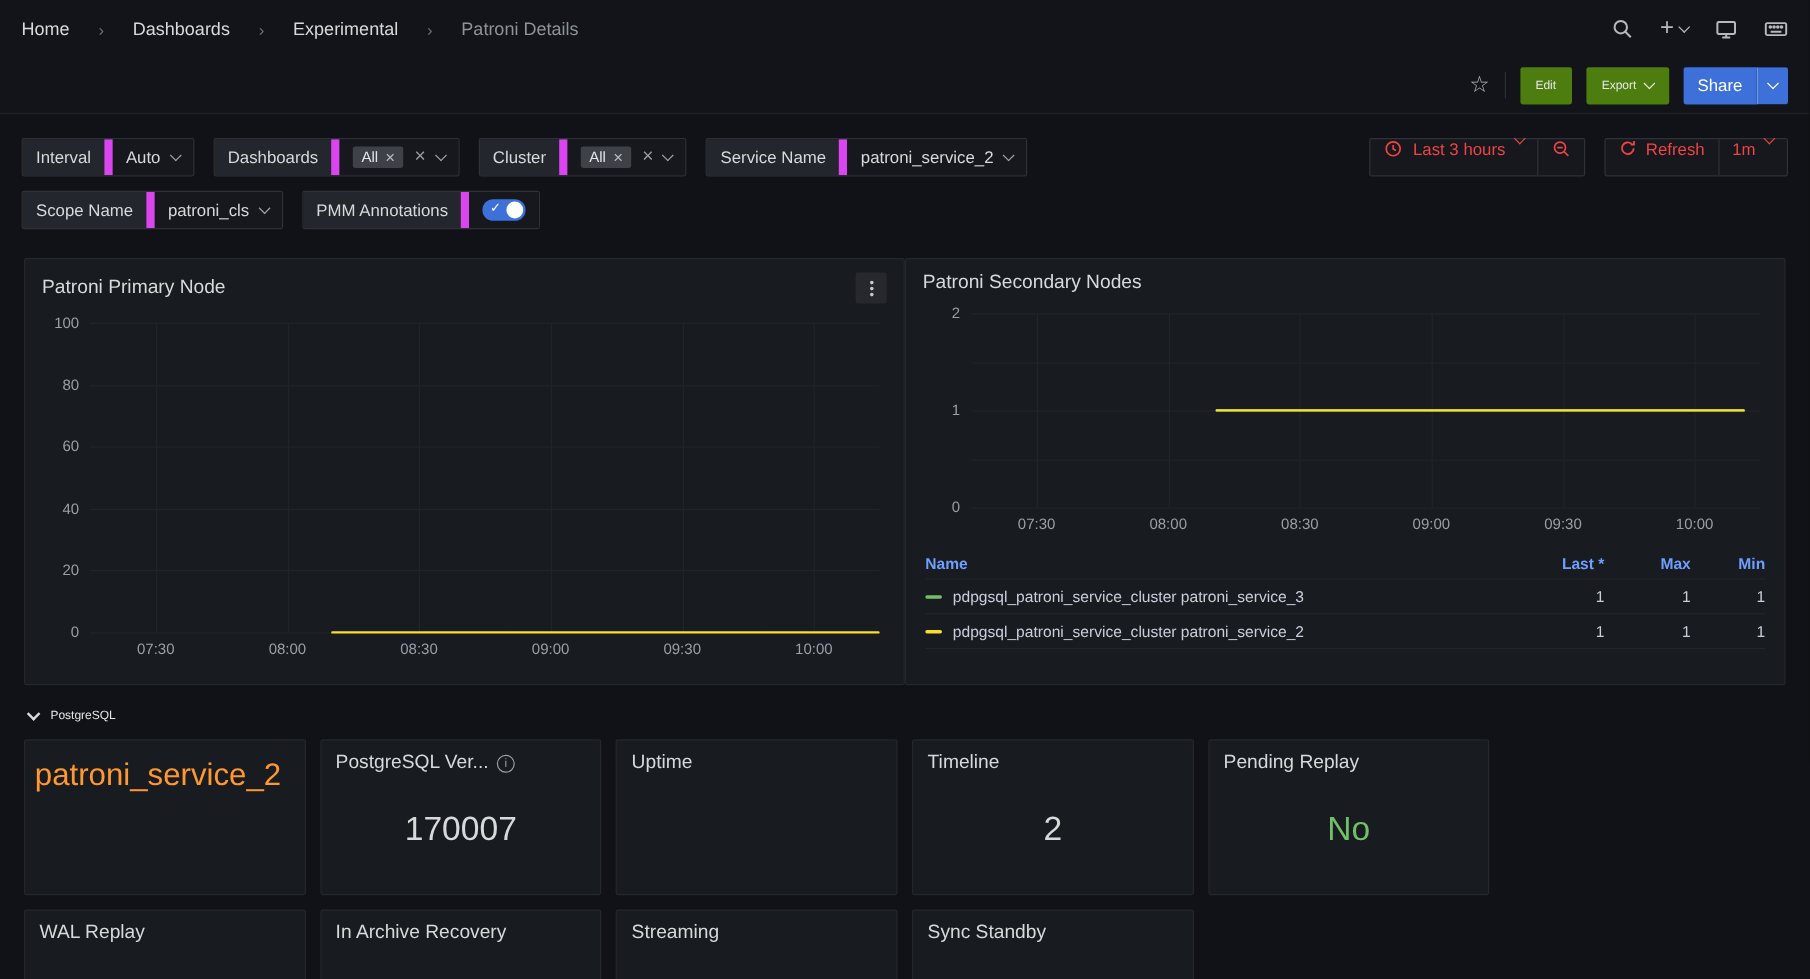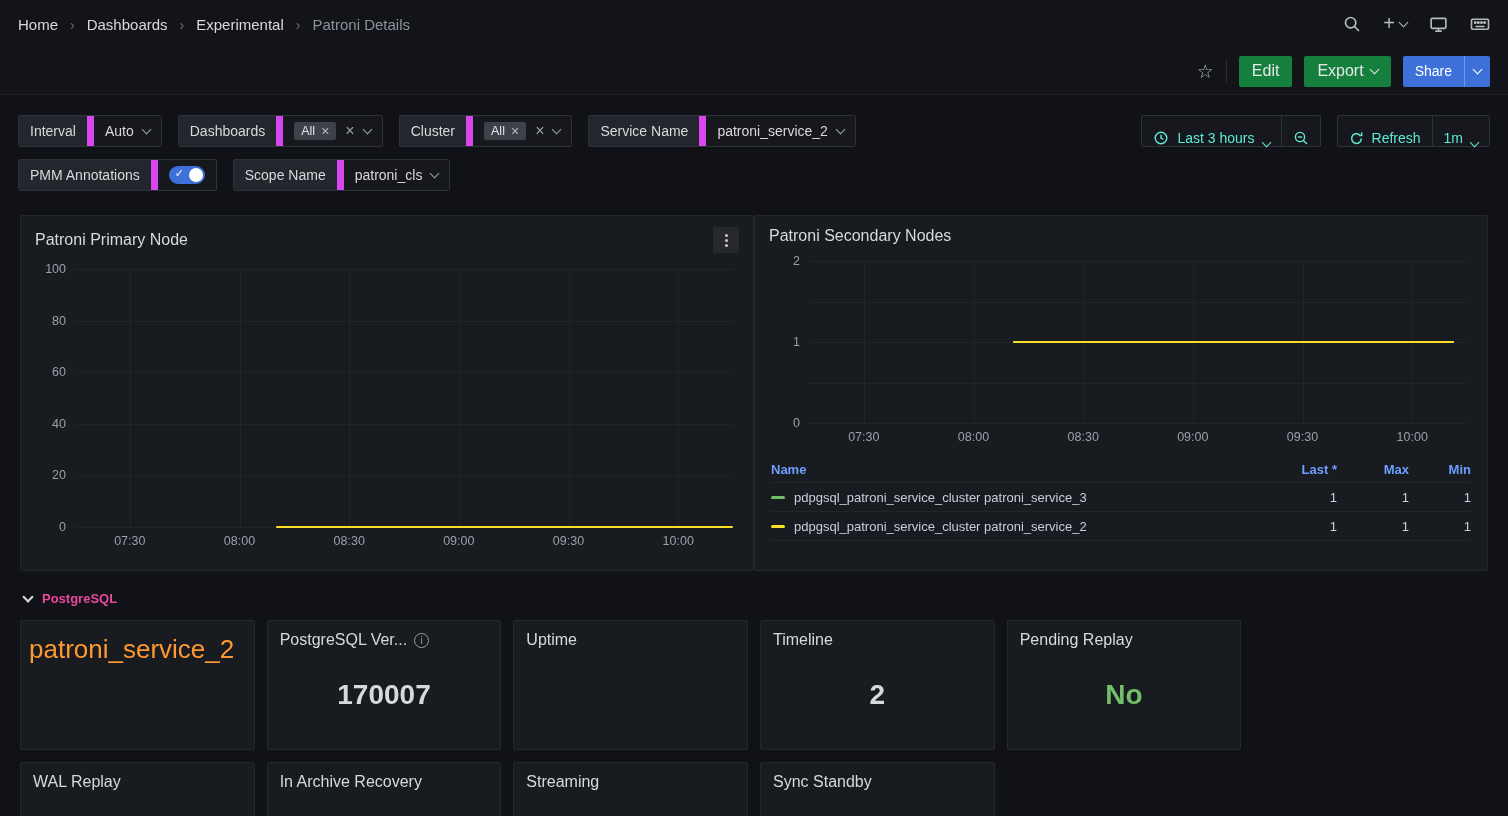--- a/index.html
+++ b/index.html
@@ -3,36 +3,36 @@
 <meta charset="utf-8">
 <style>
   *{margin:0;padding:0;box-sizing:border-box}
   html,body{width:1508px;height:816px;overflow:hidden;background:#111217;color:#ccccdc;
     font-family:"Liberation Sans",sans-serif;font-size:14px}
   [data-interactable="true"]{cursor:pointer}
 
   
   .topnav{height:48px;display:flex;align-items:center;justify-content:space-between;
     padding:0 18px;background:#131419}
-  .crumbs{display:flex;align-items:flex-end;gap:12px;font-size:15px}
+  .crumbs{display:flex;align-items:flex-end;gap:24px;font-size:15px}
   .crumb{color:#d8d9da}
   .crumb.current{color:#8d939b}
   .crumb-sep{color:#6c7078;font-size:14px}
   .nav-icons{display:flex;align-items:center;gap:22px;color:#b4bac0}
   .icon-btn{display:inline-flex;align-items:center;gap:5px}
   .icon-btn svg{display:block}
   .plus-glyph{font-size:20px;line-height:1;margin-top:-2px}
 
   
   .toolbar{height:47px;display:flex;align-items:center;justify-content:flex-end;gap:12px;
     padding:0 18px;background:#131419;border-bottom:1px solid #1f2126}
   .star{font-size:19px;color:#b4bac0}
   .vdiv{width:1px;height:22px;background:#2b2e34}
   .btn{height:31px;display:inline-flex;align-items:center;gap:7px;padding:0 13px;
-    border-radius:2px;background:#15803d;color:#e6e7e9;font-size:16px}
+    border-radius:2px;background:#4d7c0f;color:#e6e7e9;font-size:10px}
   .share-wrap{display:inline-flex}
   .btn-share{height:31px;display:inline-flex;align-items:center;padding:0 12px;
     background:#3d71d9;color:#fff;border-radius:2px 0 0 2px;font-size:14px}
   .btn-share-chev{height:31px;width:26px;display:inline-flex;align-items:center;justify-content:center;
     background:#3d71d9;color:#fff;border-left:1px solid rgba(255,255,255,.28);border-radius:0 2px 2px 0}
   .chev{width:7px;height:7px;border-right:1.5px solid currentColor;border-bottom:1.5px solid currentColor;
     display:inline-block;transform:rotate(45deg);margin-top:-4px}
 
   
   .filters{padding:20px 18px 0;display:flex;flex-direction:column;gap:12px}
@@ -41,21 +41,21 @@
   .flabel{display:flex;align-items:center;padding:0 11px;background:#23262c;color:#d8d9da;
     border-right:7px solid #d946ef;white-space:nowrap}
   .fvalue{display:flex;align-items:center;gap:9px;padding:0 11px;background:#16181d;color:#d8d9da;white-space:nowrap}
   .fvalue .chev{color:#9aa0a8}
   .tag{display:inline-flex;align-items:center;gap:6px;background:#3e4148;border-radius:2px;
     padding:2px 7px;font-size:12.5px;color:#e3e4e8}
   .x-glyph{color:#b8bcc2;font-size:14px;line-height:1}
   .clear-x{color:#9aa0a8;font-size:16px;line-height:1}
   .spacer{flex:1}
   .tgroup{display:inline-flex;height:32px;border:1px solid #2e3138;border-radius:2px;align-items:stretch;background:#16181d}
-  .titem{display:flex;align-items:flex-end;gap:8px;padding:0 11px;color:#5eead4;white-space:nowrap}
+  .titem{display:flex;align-items:flex-start;gap:8px;padding:0 11px;color:#ef4444;white-space:nowrap}
   .tdivider{width:1px;background:#2e3138}
   .switch{width:36px;height:18px;border-radius:10px;background:#3d71d9;position:relative}
   .switch .knob{position:absolute;right:2px;top:2px;width:14px;height:14px;border-radius:50%;background:#fff}
   .switch .check-glyph{position:absolute;left:6px;top:1px;color:#fff;font-size:11px}
 
   
   .dash{padding:24px 20px 0}
   .charts-row{display:grid;grid-template-columns:1fr 1fr;}
   .panel{background:#181b1f;border:1px solid #25272e;border-radius:2px;position:relative}
   .chart-panel{height:356px}
@@ -81,29 +81,29 @@
   .lhead{height:26px;color:#6e9fff;font-weight:700}
   .lname{flex:1;display:flex;align-items:center;gap:9px;overflow:hidden;white-space:nowrap}
   .lcol{width:86px;text-align:right}
   .lcol.c2{width:72px}
   .lcol.c3{width:62px}
   .swatch{width:14px;height:3px;border-radius:2px;flex:0 0 auto}
 
   .section{display:flex;align-items:center;gap:10px;margin:20px 0 14px;padding-left:4px}
   .chev-lg{width:8px;height:8px;border-right:2px solid #d8d9da;border-bottom:2px solid #d8d9da;
     display:inline-block;transform:rotate(45deg);margin-top:-4px}
-  .section-title{font-size:13px;font-weight:700;color:#ec4899}
+  .section-title{font-size:10px;font-weight:400;color:#e5e5e5}
 
   .stats-row{display:grid;grid-template-columns:repeat(6,1fr);gap:12px}
   .stats-row2{margin-top:12px}
   .stat{height:130px;display:flex;flex-direction:column}
   .stat-header{display:flex;align-items:center;gap:7px;padding:10px 12px 0;font-size:16px;
     color:#d8d9da;white-space:nowrap;overflow:hidden}
   .stat-value{flex:1;display:flex;align-items:center;justify-content:center;font-size:28px;
-    font-weight:700;color:#d8d9da;padding-bottom:8px}
+    font-weight:400;color:#d8d9da;padding-bottom:8px}
   .stat-first{padding:12px 8px;display:block}
   .first-value{font-size:26px;color:#ff9830;line-height:1.25;white-space:nowrap}
   .green{color:#73bf69}
   .info{width:15px;height:15px;border:1px solid #9aa0a8;border-radius:50%;color:#9aa0a8;
     font-size:10px;display:inline-flex;align-items:center;justify-content:center;flex:0 0 auto;font-style:normal}
 </style>
 </head>
 <body>
 
 <div class="topnav" data-interactable="false">
@@ -242,34 +242,34 @@
       <span class="tdivider" data-interactable="false"></span>
       <span class="titem" data-interactable="true">
         <span data-interactable="false">1m</span>
         <span class="chev" data-interactable="false"></span>
       </span>
     </span>
   </div>
 
   <div class="filter-row" data-interactable="false">
     <span class="fgroup" data-interactable="false">
+      <span class="flabel" data-interactable="false">Scope Name</span>
+      <span class="fvalue" data-interactable="true">
+        <span data-interactable="false">patroni_cls</span>
+        <span class="chev" data-interactable="false"></span>
+      </span>
+    </span>
+
+    <span class="fgroup" data-interactable="false">
       <span class="flabel" data-interactable="false">PMM Annotations</span>
       <span class="fvalue" data-interactable="false">
         <span class="switch" data-interactable="true">
           <span class="check-glyph" data-interactable="false">✓</span>
           <span class="knob" data-interactable="false"></span>
         </span>
-      </span>
-    </span>
-
-    <span class="fgroup" data-interactable="false">
-      <span class="flabel" data-interactable="false">Scope Name</span>
-      <span class="fvalue" data-interactable="true">
-        <span data-interactable="false">patroni_cls</span>
-        <span class="chev" data-interactable="false"></span>
       </span>
     </span>
   </div>
 </div>
 
 <div class="dash" data-interactable="false">
 
   <div class="charts-row" data-interactable="false">
 
     <div class="panel chart-panel" data-interactable="false">

